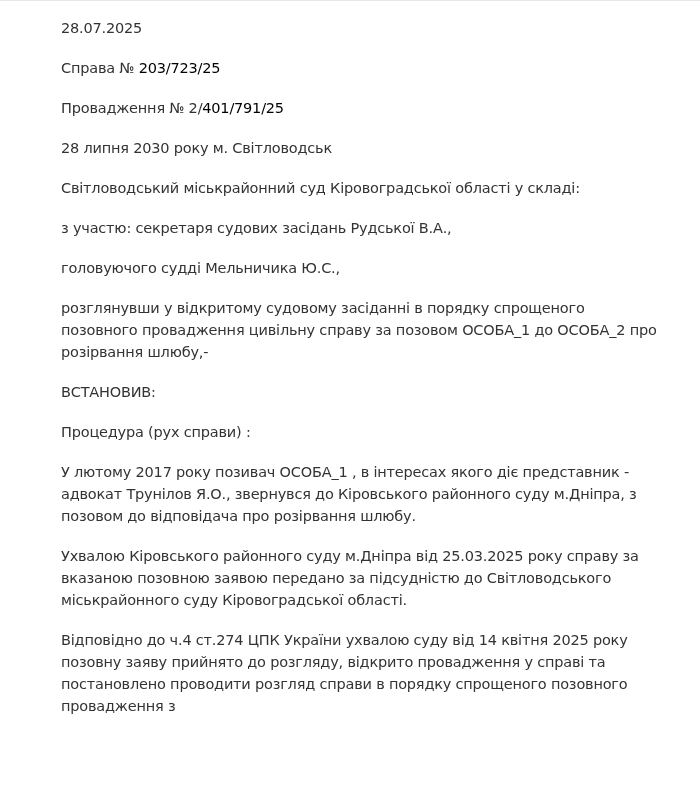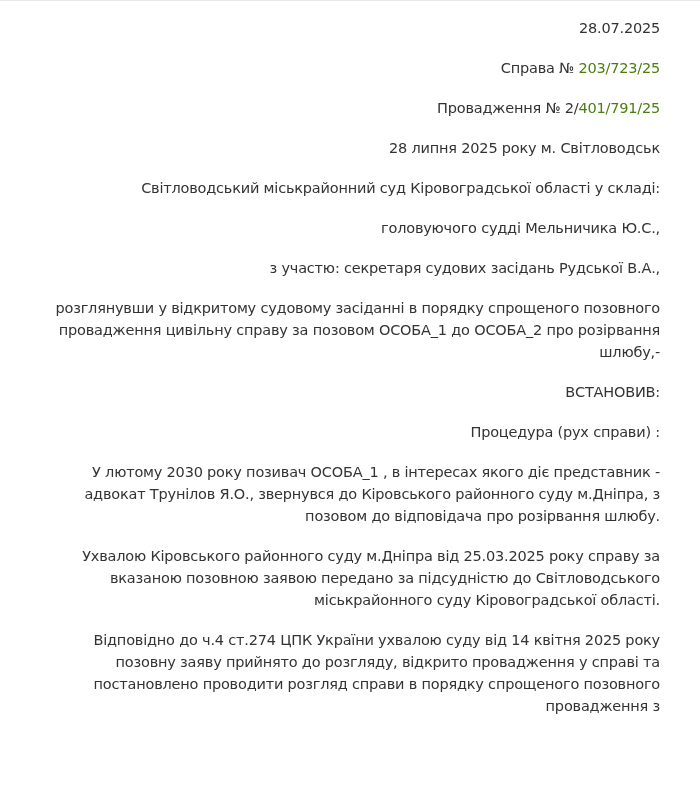--- a/index.html
+++ b/index.html
@@ -14,43 +14,42 @@
       font-family: "DejaVu Sans", "Liberation Sans", sans-serif;
       color: #333333;
       font-size: 14.5px;
       border-top: 1px solid #e8e8e8;
       box-sizing: border-box;
     }
     .doc {
       padding: 16px 40px 0 48px;
     }
     .doc p {
-      margin: 0 0 18px 4px;
+      margin: 0 0 18px 13px;
       line-height: 22px;
       letter-spacing: -0.2px;
-      text-align: right;
     }
     .doc p.first {
       margin-top: 0;
     }
     .link {
-      color: #4d7c0f;
+      color: #000000;
       text-decoration: none;
     }
   </style>
 </head>
 <body>
 
 <div class="doc">
   <p class="first">28.07.2025</p>
   <p><span>Справа №</span> <a class="link" href="#">203/723/25</a></p>
   <p><span>Провадження № 2/</span><a class="link" href="#">401/791/25</a></p>
-  <p>28 липня 2025 року м. Світловодськ</p>
+  <p>28 липня 2030 року м. Світловодськ</p>
   <p>Світловодський міськрайонний суд Кіровоградської області у складі:</p>
+  <p>з участю: секретаря судових засідань Рудської В.А.,</p>
   <p>головуючого судді Мельничика Ю.С.,</p>
-  <p>з участю: секретаря судових засідань Рудської В.А.,</p>
   <p>розглянувши у відкритому судовому засіданні в порядку спрощеного позовного провадження цивільну справу за позовом ОСОБА_1 до ОСОБА_2 про розірвання шлюбу,-</p>
   <p>ВСТАНОВИВ:</p>
   <p>Процедура (рух справи) :</p>
-  <p>У лютому 2030 року позивач ОСОБА_1 , в інтересах якого діє представник - адвокат Трунілов Я.О., звернувся до Кіровського районного суду м.Дніпра, з позовом до відповідача про розірвання шлюбу.</p>
+  <p>У лютому 2017 року позивач ОСОБА_1 , в інтересах якого діє представник - адвокат Трунілов Я.О., звернувся до Кіровського районного суду м.Дніпра, з позовом до відповідача про розірвання шлюбу.</p>
   <p>Ухвалою Кіровського районного суду м.Дніпра від 25.03.2025 року справу за вказаною позовною заявою передано за підсудністю до Світловодського міськрайонного суду Кіровоградської області.</p>
   <p>Відповідно до ч.4 ст.274 ЦПК України ухвалою суду від 14 квітня 2025 року позовну заяву прийнято до розгляду, відкрито провадження у справі та постановлено проводити розгляд справи в порядку спрощеного позовного провадження з</p>
 </div>
 
 </body></html>

